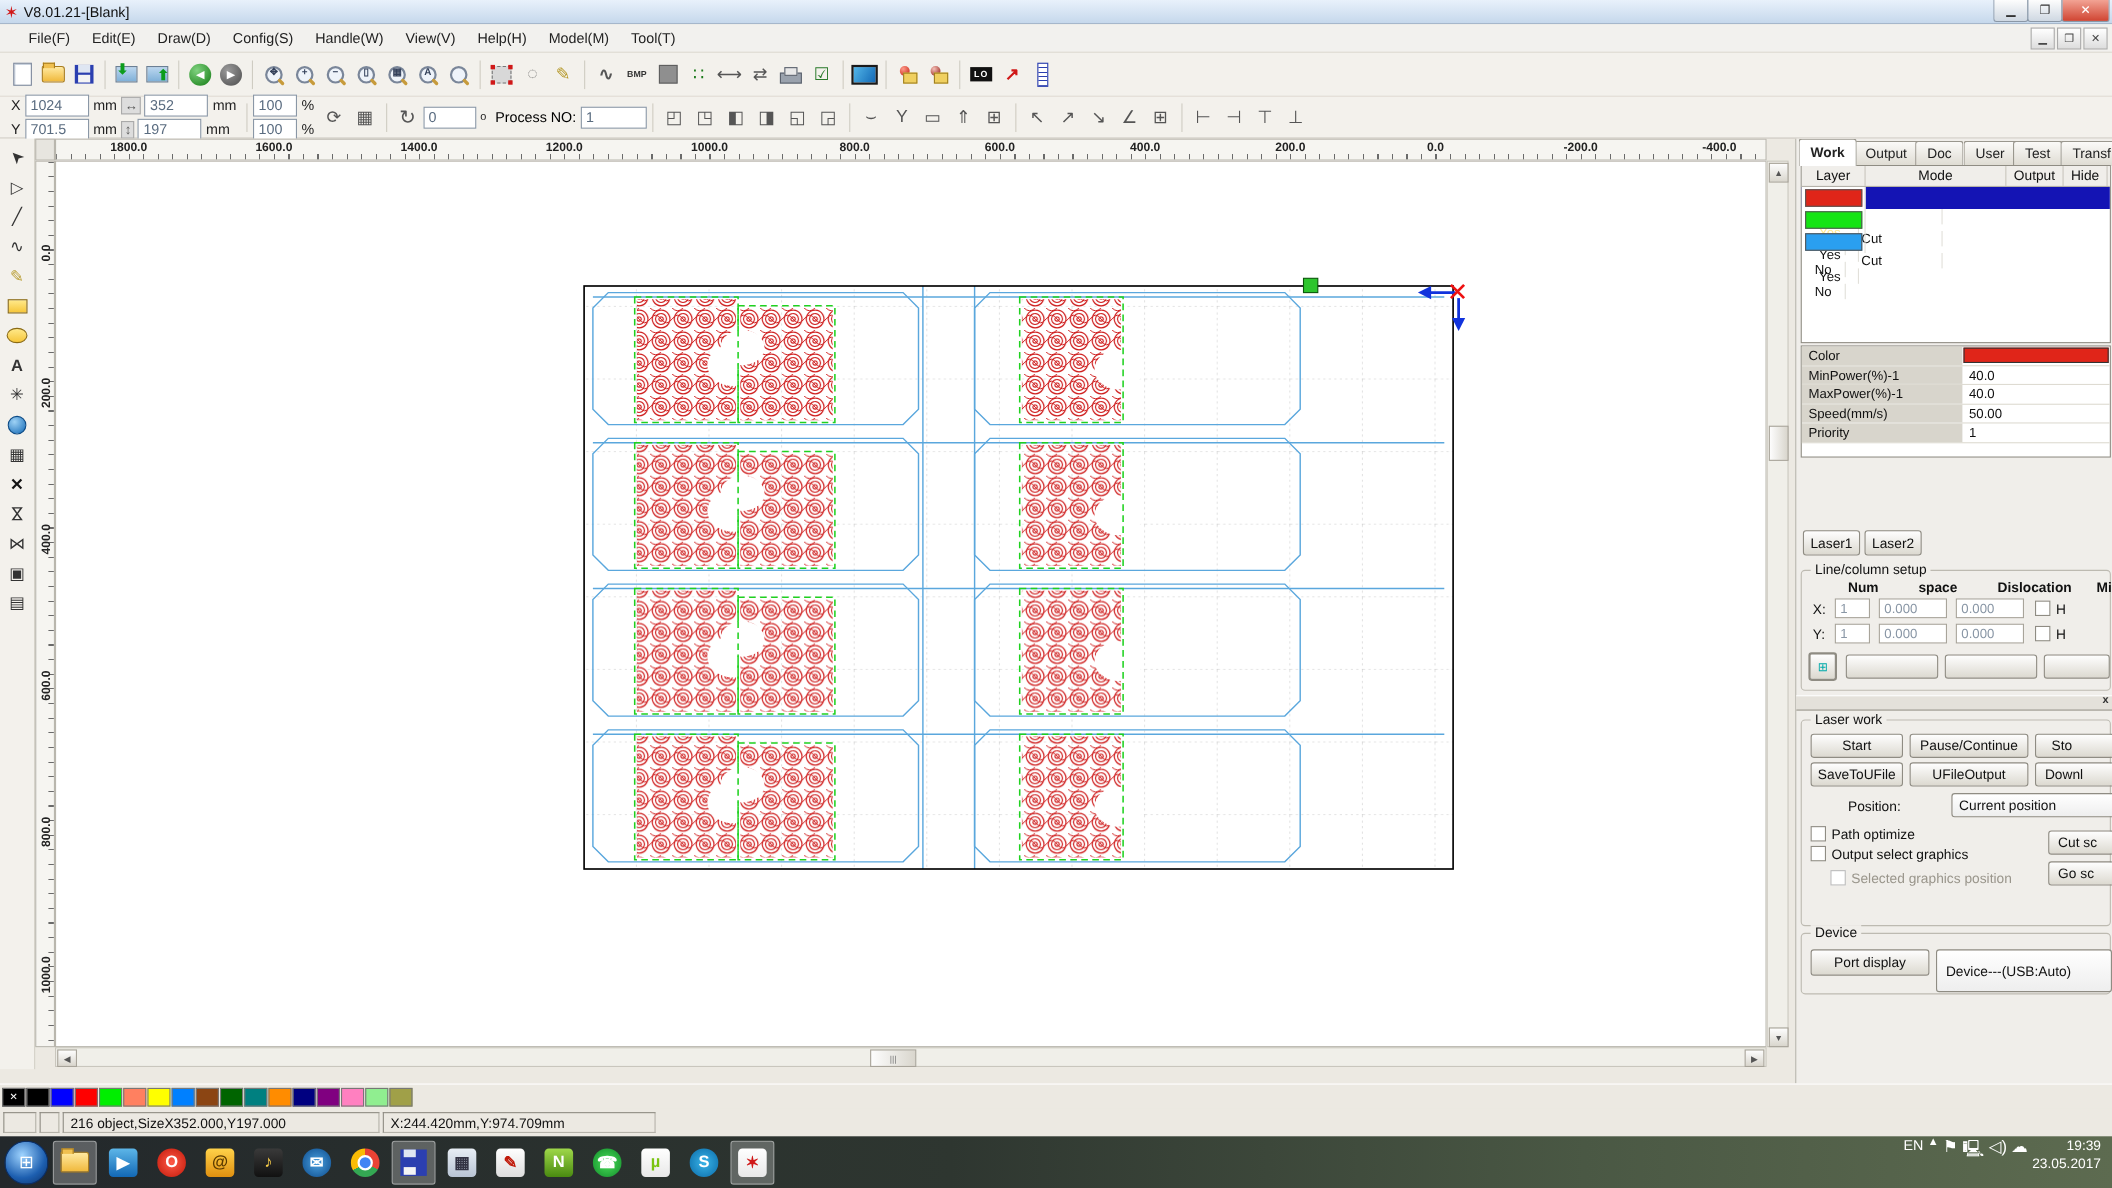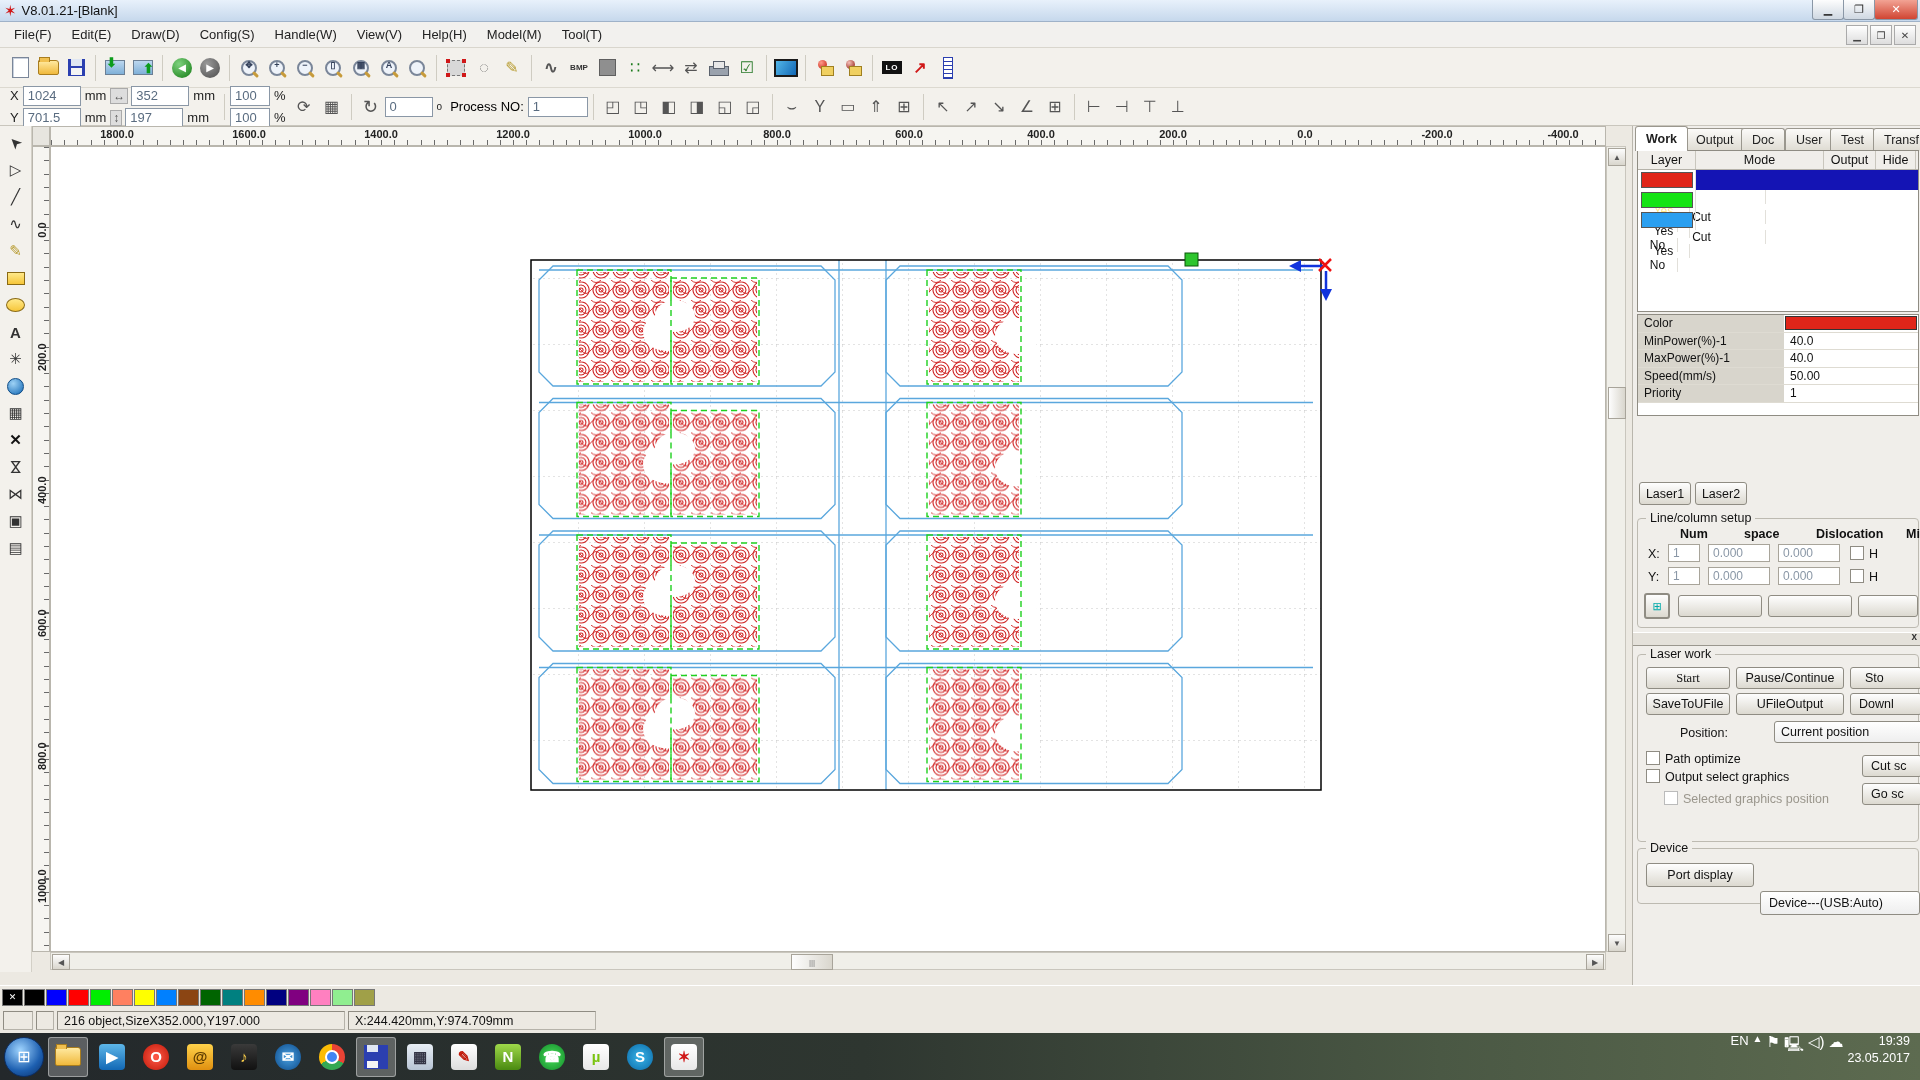--- a/index.html
+++ b/index.html
@@ -7,21 +7,21 @@
   #screen{position:relative;width:1920px;height:1080px;background:#ece9e2;overflow:hidden;}
   .abs{position:absolute;}
   
   #titlebar{left:0;top:0;width:1920px;height:22px;background:linear-gradient(#e8f1fb,#c6d8ec);border-bottom:1px solid #9fb2c8;display:flex;align-items:center;padding-left:4px;box-sizing:border-box;}
   #titlebar .appicon{color:#d01818;font-size:15px;margin-right:5px;}
   #titlebar .t{font-size:13px;color:#111;}
   .winbtns{position:absolute;right:2px;top:0;display:flex;}
   .winbtn{width:30px;height:19px;border:1px solid #8a97a6;border-top:none;background:linear-gradient(#fdfdfd,#cfd8e2);display:flex;align-items:center;justify-content:center;font-size:11px;color:#333;border-radius:0 0 3px 3px;margin-left:-1px;}
   .winbtn.close{background:linear-gradient(#f2a394,#d04532);color:#fff;width:42px;}
   
-  #menubar{left:0;top:22px;width:1920px;height:26px;background:#f2f1ee;border-bottom:1px solid #d9d6cd;display:flex;align-items:center;padding-left:4px;box-sizing:border-box;}
+  #menubar{left:0;top:22px;width:1920px;height:26px;background:#f2f1ee;border-bottom:1px solid #d9d6cd;display:flex;align-items:center;padding-left:16px;box-sizing:border-box;}
   .menuitem{padding:3px 10px;font-size:13px;color:#222;}
   .mdibtns{position:absolute;right:4px;top:25px;display:flex;gap:2px;}
   .mdibtn{width:20px;height:18px;border:1px solid #aaa;background:linear-gradient(#fff,#ddd);font-size:10px;display:flex;align-items:center;justify-content:center;color:#444;}
   
   #toolbar1{left:0;top:48px;width:1920px;height:40px;background:#f3f1ec;border-bottom:1px solid #dcd9d0;display:flex;align-items:center;padding-left:6px;box-sizing:border-box;}
   #toolbar2{left:0;top:88px;width:1920px;height:38px;background:#f3f1ec;border-bottom:1px solid #c9c6bd;display:flex;align-items:center;padding-left:6px;box-sizing:border-box;}
   .tbtn{width:26px;height:28px;display:flex;align-items:center;justify-content:center;margin:0 1px;position:relative;}
   .tsep{width:1px;height:26px;background:#cfccc2;margin:0 5px;}
   .g{font-size:16px;color:#555;}
   .ic-page{width:15px;height:19px;background:#fff;border:1px solid #7a8699;box-shadow:1px 1px 0 #c9d2de inset;}
@@ -610,39 +610,39 @@
       <div class="btn abs" style="left:130px;top:76px;width:84px;height:22px;"></div>
       <div class="btn abs" style="left:220px;top:76px;width:60px;height:22px;"></div>
     </div>
 
     <div class="abs" style="left:0px;top:506px;width:288px;height:12px;border-top:1px solid #fff;border-bottom:1px solid #9a978e;background:#e4e1da;">
       <span style="position:absolute;right:4px;top:-2px;font-size:10px;font-weight:bold;color:#333;">x</span>
     </div>
 
     <div class="grp" style="left:4px;top:528px;width:280px;height:186px;">
       <span class="grptitle">Laser work</span>
-      <div class="btn abs" style="left:8px;top:12px;width:84px;height:22px;font-family:Liberation Serif, serif;">Start</div>
+      <div class="btn abs" style="left:8px;top:12px;width:84px;height:22px;">Start</div>
       <div class="btn abs" style="left:98px;top:12px;width:108px;height:22px;">Pause/Continue</div>
       <div class="btn abs" style="left:212px;top:12px;width:72px;height:22px;overflow:hidden;justify-content:flex-start;padding-left:14px;">Sto</div>
       <div class="btn abs" style="left:8px;top:38px;width:84px;height:22px;">SaveToUFile</div>
       <div class="btn abs" style="left:98px;top:38px;width:108px;height:22px;">UFileOutput</div>
       <div class="btn abs" style="left:212px;top:38px;width:72px;height:22px;overflow:hidden;justify-content:flex-start;padding-left:8px;">Downl</div>
       <span class="abs" style="left:42px;top:71px;">Position:</span>
       <div class="btn abs" style="left:96px;top:66px;width:186px;height:22px;justify-content:flex-start;padding-left:6px;background:linear-gradient(#fff,#eee);margin-left:40px;">Current position</div>
       <div class="abs" style="left:8px;top:96px;"><span class="cb"></span><span>Path optimize</span></div>
       <div class="abs" style="left:8px;top:114px;"><span class="cb"></span><span>Output select graphics</span></div>
       <div class="abs" style="left:26px;top:136px;color:#9a968c;"><span class="cb dis"></span><span>Selected graphics position</span></div>
       <div class="btn abs" style="left:224px;top:100px;width:60px;height:22px;overflow:hidden;justify-content:flex-start;padding-left:8px;">Cut sc</div>
       <div class="btn abs" style="left:224px;top:128px;width:60px;height:22px;overflow:hidden;justify-content:flex-start;padding-left:8px;">Go sc</div>
     </div>
 
     <div class="grp" style="left:4px;top:722px;width:280px;height:54px;">
       <span class="grptitle">Device</span>
       <div class="btn abs" style="left:8px;top:14px;width:108px;height:24px;">Port display</div>
-      <div class="btn abs" style="left:122px;top:14px;width:160px;height:24px;justify-content:flex-start;padding-left:8px;background:linear-gradient(#fff,#eee);margin-top:28px;">Device---(USB:Auto)</div>
+      <div class="btn abs" style="left:122px;top:14px;width:160px;height:39px;justify-content:flex-start;padding-left:8px;background:linear-gradient(#fff,#eee);">Device---(USB:Auto)</div>
     </div>
   </div>
 
   <div class="abs" id="palettebar">
     <div class="pswatch" style="background:#000;color:#fff;font-size:9px;display:flex;align-items:center;justify-content:center;">✕</div>
     <div class="pswatch" style="background: rgb(0, 0, 0);"></div>
     <div class="pswatch" style="background: rgb(0, 0, 255);"></div>
     <div class="pswatch" style="background: rgb(255, 0, 0);"></div>
     <div class="pswatch" style="background: rgb(0, 238, 0);"></div>
     <div class="pswatch" style="background: rgb(255, 128, 96);"></div>

